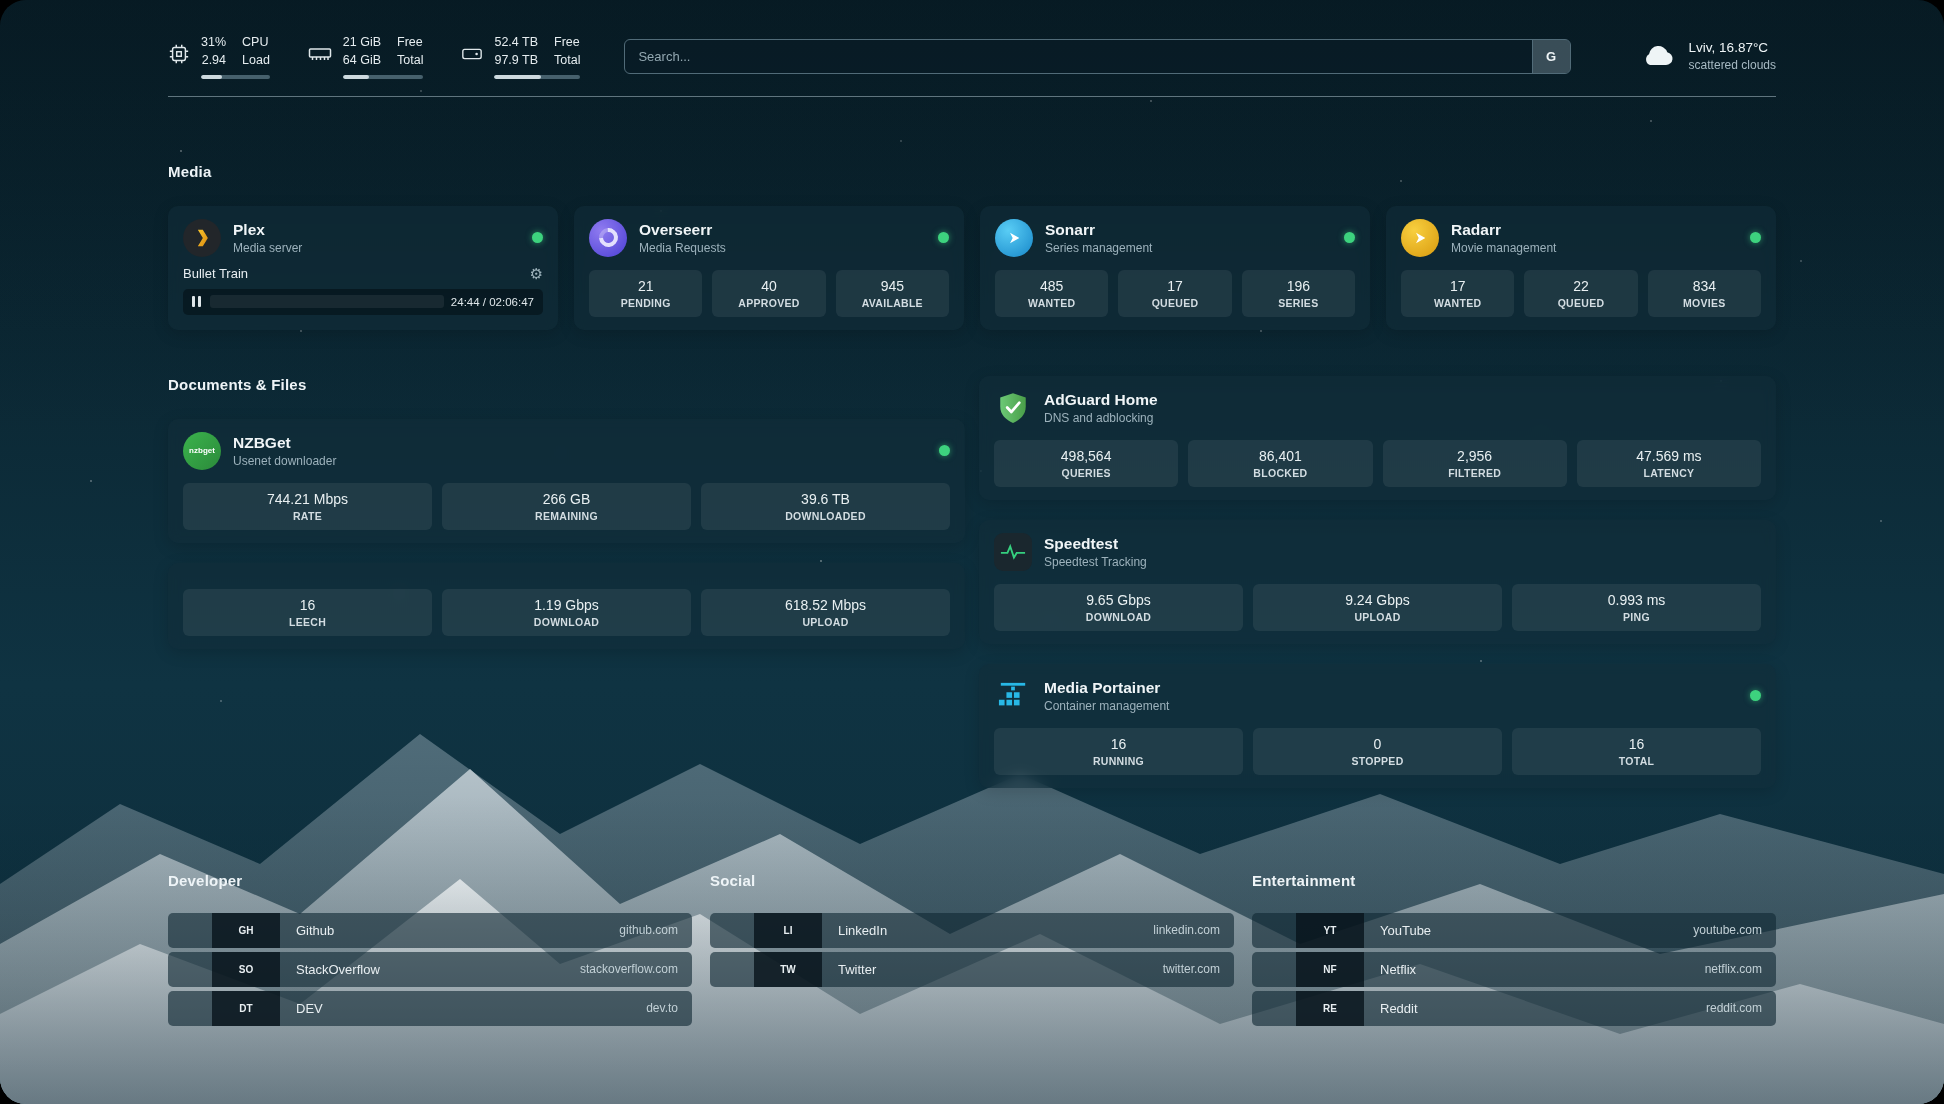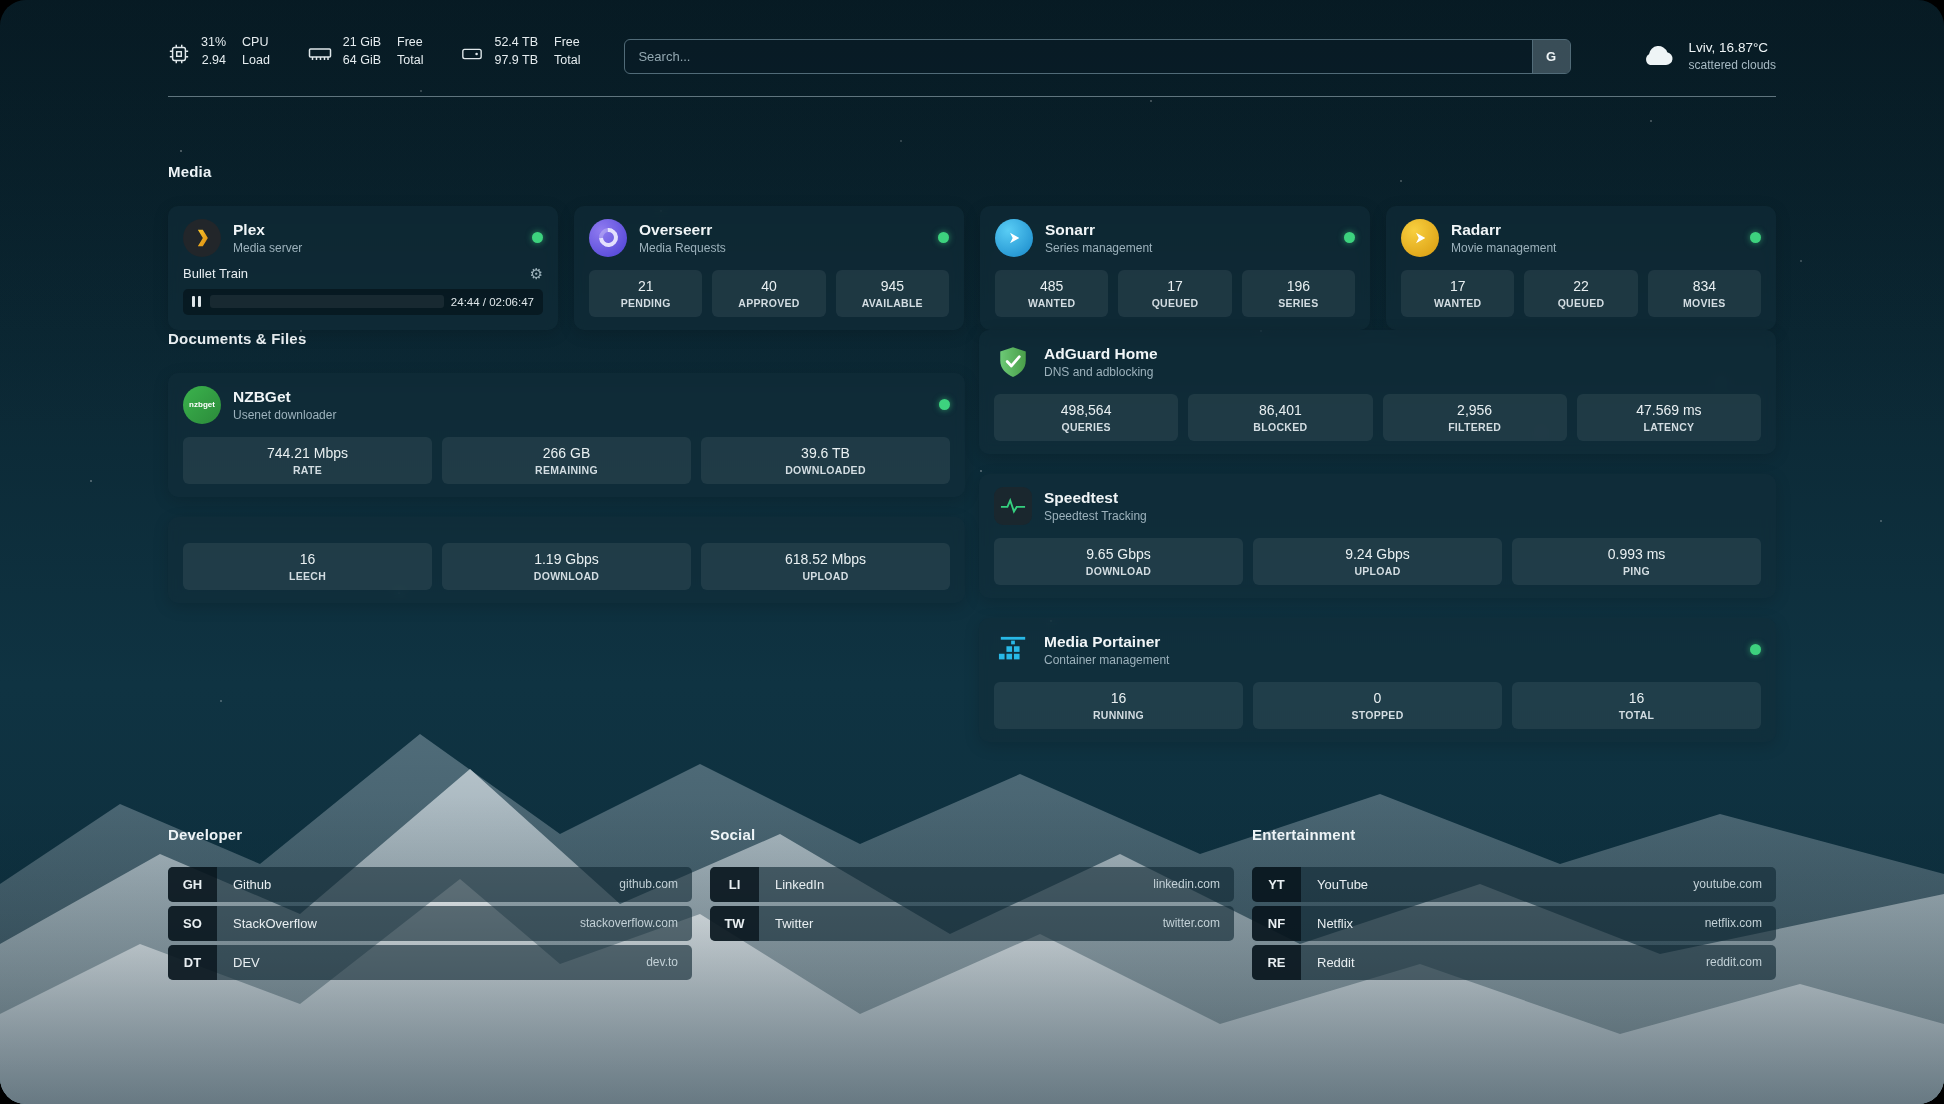--- a/index.html
+++ b/index.html
@@ -19,42 +19,42 @@
       1880px 520px rgba(255,255,255,.3),1050px 620px rgba(255,255,255,.35),220px 700px rgba(255,255,255,.3),
       1480px 660px rgba(255,255,255,.35);}
   .haze{position:absolute;inset:0;background:linear-gradient(180deg,rgba(7,26,35,.35) 0%,rgba(7,26,35,0) 40%,rgba(7,26,35,0) 72%,rgba(7,26,35,.28) 100%);}
   
   .content{position:relative;z-index:2;padding:34px 168px 0;color:#e8eef1;}
   h2{margin:0;font-size:15px;font-weight:700;color:#eef4f7;letter-spacing:.2px;}
   
   .topbar{display:flex;align-items:center;}
   .sysgroup{display:flex;gap:38px;}
   .sys{display:flex;align-items:center;gap:11px;}
-  .sys-data{display:flex;flex-direction:column;align-items:flex-end;}
+  .sys-data{display:flex;flex-direction:column;}
   .sys-grid{display:grid;grid-template-columns:auto auto;column-gap:16px;row-gap:1px;font-size:12.5px;line-height:1.35;color:#e6edf0;}
   .sys-grid .v{text-align:right;}
   .bar{height:4px;background:#46606c;border-radius:2px;margin-top:6px;overflow:hidden;}
   .bar .fill{height:100%;background:#cdd9de;border-radius:2px;}
   .search{position:relative;flex:1;height:33px;margin:0 69px 0 44px;background:rgba(10,28,38,.55);
     border:1px solid #516b78;border-radius:6px;}
   .search input{position:absolute;inset:0;background:transparent;border:none;outline:none;color:#dfe7ea;
     font-size:13px;padding:0 46px 0 13px;font-family:"Liberation Sans",sans-serif;}
   .search input::placeholder{color:#93a8b1;}
   .gbtn{position:absolute;top:0;right:0;bottom:0;width:37px;display:flex;align-items:center;justify-content:center;
     background:rgba(140,160,170,.38);border-left:1px solid #516b78;border-radius:0 5px 5px 0;
     font-size:13px;font-weight:700;color:#eef4f6;cursor:pointer;}
   .weather{display:flex;align-items:center;gap:13px;}
   .weather .wtext{display:flex;flex-direction:column;line-height:1.4;}
   .wloc{font-size:13.5px;color:#eef4f6;}
   .wcond{font-size:12px;color:#a7bac3;}
   .divider{margin-top:17px;height:0;border-top:1.5px solid rgba(205,224,232,.45);}
   
   .media-title{margin:66px 0 26px;}
   .media-grid{display:grid;grid-template-columns:repeat(4,1fr);gap:16px;}
-  .main-grid{display:grid;grid-template-columns:1fr 1fr;gap:0 14px;}
+  .main-grid{display:grid;grid-template-columns:1fr 1fr;gap:0 14px;margin-top:46px;}
   .col h2{margin-bottom:26px;}
   .col .card{margin-bottom:20px;}
   .card{background:rgba(18,44,57,.58);border-radius:10px;padding:13px 15px;backdrop-filter:blur(6px);
     box-shadow:0 4px 16px rgba(0,0,0,.15);cursor:pointer;}
   .app-header{display:flex;align-items:center;gap:12px;}
   .app-icon{width:38px;height:38px;border-radius:50%;flex:none;display:flex;align-items:center;justify-content:center;overflow:hidden;}
   .app-titles{flex:1;min-width:0;}
   .app-name{font-size:15.5px;font-weight:700;color:#f0f5f7;line-height:1.25;}
   .app-sub{font-size:12px;color:#9db2bc;margin-top:2px;}
   .dot{width:11px;height:11px;border-radius:50%;background:#3dd27e;box-shadow:0 0 6px rgba(61,210,126,.6);flex:none;}
@@ -73,22 +73,22 @@
   .pfill{height:100%;background:#cfd9de;border-radius:3px;}
   .ptime{font-size:11.5px;color:#dfe7ea;white-space:nowrap;}
   
   .icon-text{font-weight:700;color:#fff;}
   .ovs-swirl{width:19px;height:19px;border-radius:50%;border:4px solid rgba(240,238,255,.9);border-left-color:rgba(255,255,255,.25);transform:rotate(40deg);box-sizing:border-box;}
   
   .bottom-grid{display:grid;grid-template-columns:repeat(3,1fr);gap:0 18px;margin-top:64px;}
   .bm-col h2{margin-bottom:24px;}
   .bm-list{display:flex;flex-direction:column;gap:4px;}
   .bm-row{display:flex;align-items:center;height:35px;background:rgba(16,40,52,.62);border-radius:5px;overflow:hidden;cursor:pointer;}
-  .bm-abbr{width:49px;align-self:stretch;background:rgba(6,18,26,.78);display:flex;align-items:center;justify-content:center;
-    font-size:13px;font-weight:700;color:#e8eef1;flex:none;}
+  .bm-abbr{width:68px;align-self:stretch;background:rgba(6,18,26,.78);display:flex;align-items:center;justify-content:center;
+    font-size:10px;font-weight:700;color:#e8eef1;flex:none;margin-left:44px;}
   .bm-name{margin-left:16px;font-size:13px;color:#e8eef1;}
   .bm-url{margin-left:auto;margin-right:14px;font-size:12px;color:#c2d0d6;}
 </style>
 </head>
 <body>
 
 <div class="frame">
   <div class="bg">
     <svg class="mountains" viewBox="0 0 1944 520" preserveAspectRatio="none">
       <defs>

